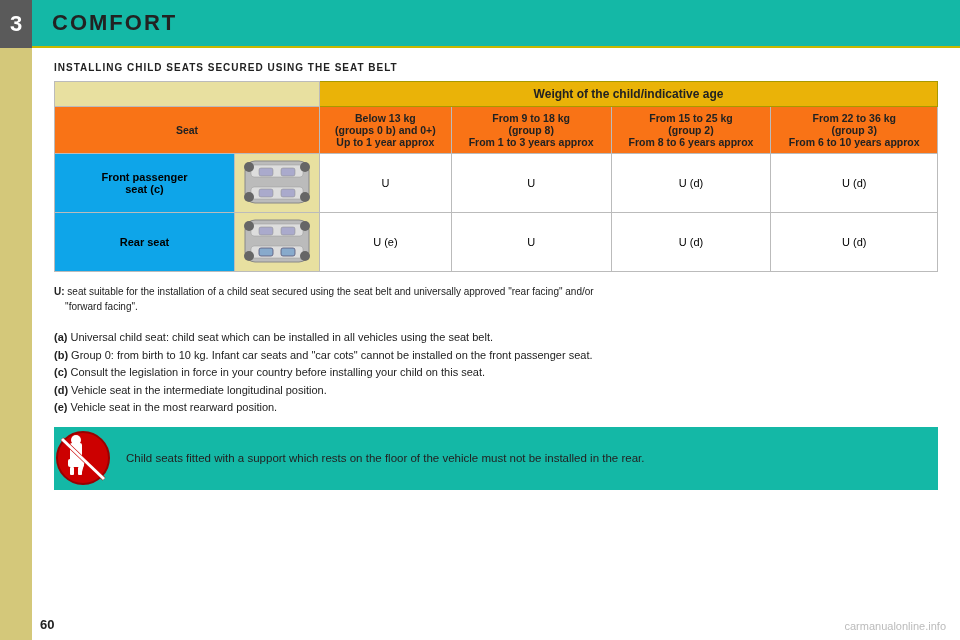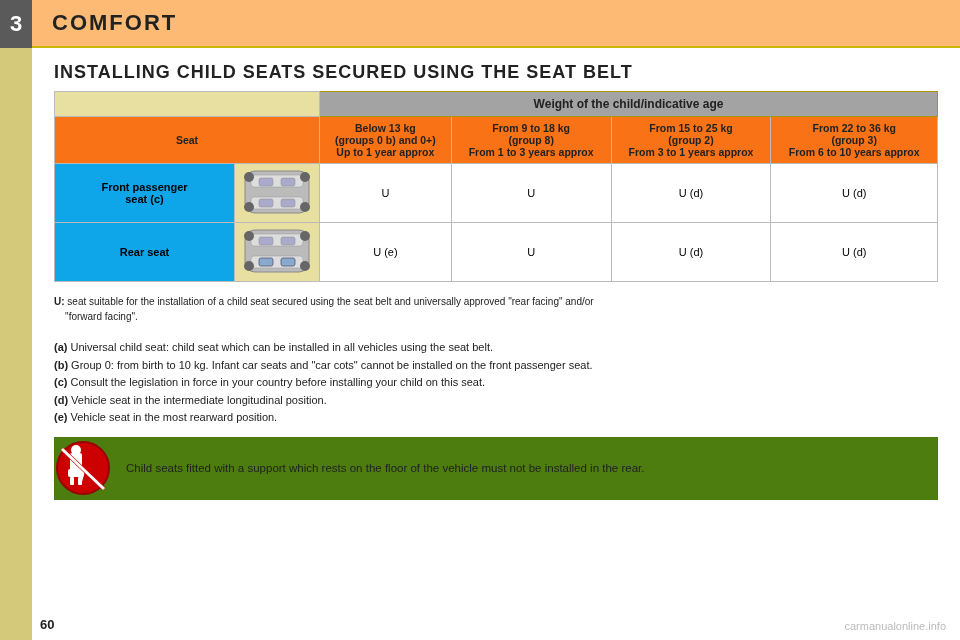--- a/index.html
+++ b/index.html
@@ -41,21 +41,21 @@
       font-weight: bold;
     }
 
     
     .header {
       position: absolute;
       left: 32px;
       top: 0;
       right: 0;
       height: 48px;
-      background: #fdba74;
+      background: #14b8a6;
       border-bottom: 2px solid #c8b800;
       display: flex;
       align-items: center;
       padding-left: 20px;
     }
 
     .header-title {
       font-size: 22px;
       font-weight: bold;
       color: #222;
@@ -67,21 +67,21 @@
       position: absolute;
       left: 32px;
       top: 48px;
       right: 0;
       bottom: 0;
       padding: 14px 22px 10px 22px;
       overflow: hidden;
     }
 
     .section-title {
-      font-size: 18px;
+      font-size: 10px;
       font-weight: bold;
       color: #222;
       letter-spacing: 1px;
       margin-bottom: 8px;
     }
 
     .intro-text {
       font-size: 11.5px;
       color: #222;
       line-height: 1.5;
@@ -97,21 +97,21 @@
     }
 
     .main-table th, .main-table td {
       border: 1px solid #bbb;
       padding: 5px 6px;
       text-align: center;
       vertical-align: middle;
     }
 
     .header-row-top th {
-      background: #a3a3a3;
+      background: #eab308;
       color: #222;
       font-size: 12px;
       font-weight: bold;
       border-color: #a89900;
     }
 
     .header-row-sub th {
       background: #f97316;
       color: #222;
       font-size: 10.5px;
@@ -158,21 +158,21 @@
       color: #222;
       margin-bottom: 15px;
       line-height: 1.5;
     }
 
     
     .warning-box {
       display: flex;
       align-items: center;
       margin-top: 10px;
-      background: #4d7c0f;
+      background: #14b8a6;
       padding: 4px 0;
     }
 
     .warning-icon {
       width: 58px;
       height: 55px;
       flex-shrink: 0;
       margin-right: 14px;
     }
 
@@ -233,21 +233,21 @@
           <span>Up to 1 year approx</span>
         </th>
         <th>
           <span class="bold">From 9 to 18 kg</span><br>
           <span>(group 8)</span><br>
           <span>From 1 to 3 years approx</span>
         </th>
         <th>
           <span class="bold">From 15 to 25 kg</span><br>
           <span>(group 2)</span><br>
-          <span>From 3 to 1 years approx</span>
+          <span>From 8 to 6 years approx</span>
         </th>
         <th>
           <span class="bold">From 22 to 36 kg</span><br>
           <span>(group 3)</span><br>
           <span>From 6 to 10 years approx</span>
         </th>
       </tr>
     </thead>
     <tbody>
 

